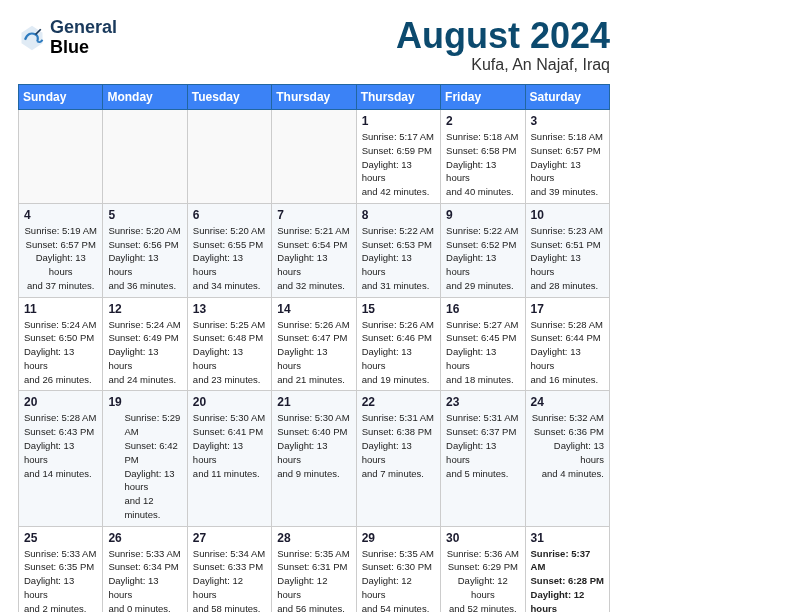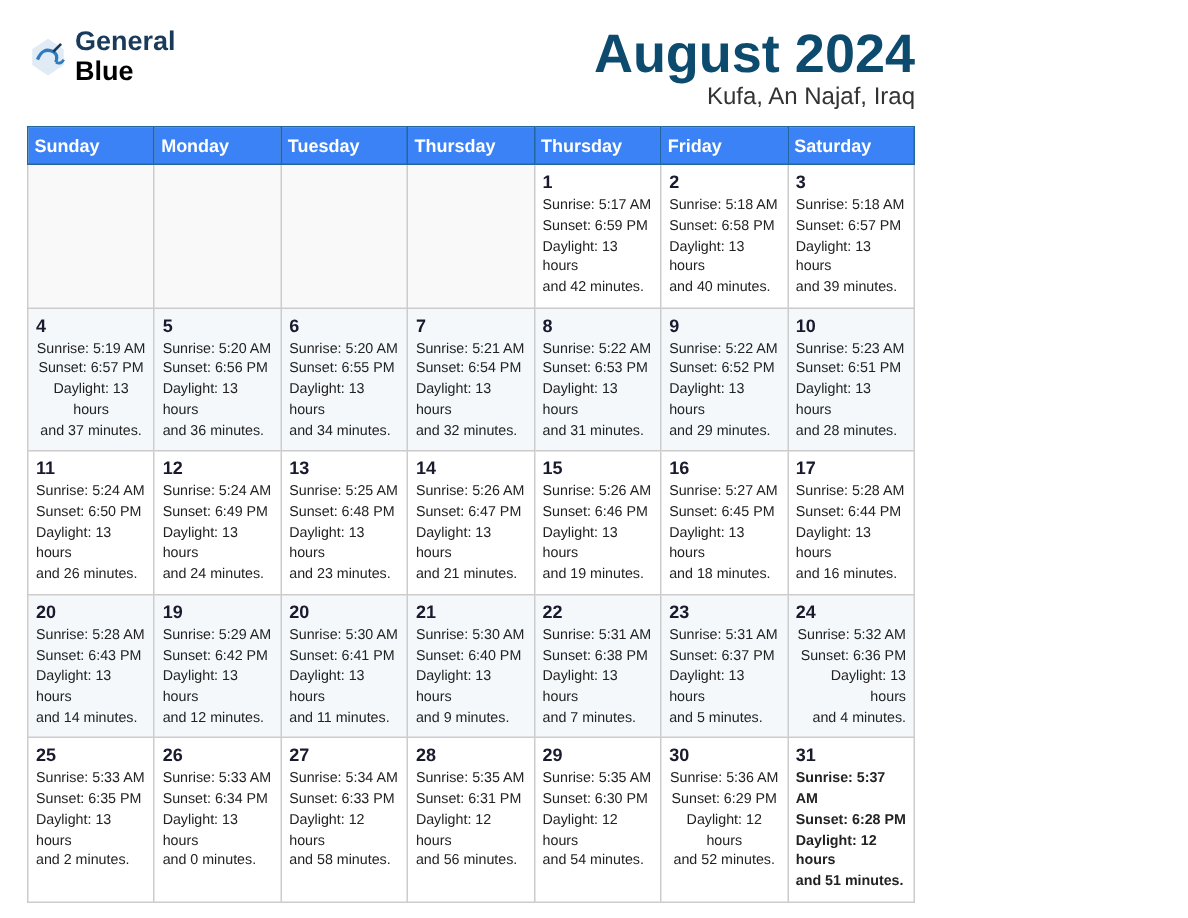--- a/index.html
+++ b/index.html
@@ -266,21 +266,21 @@
         <tr>
           <td>
             <div class="day-number">20</div>
             <div class="day-info" style="white-space: pre-line;">Sunrise: 5:28 AM
 Sunset: 6:43 PM
 Daylight: 13 hours
 and 14 minutes.</div>
           </td>
           <td>
             <div class="day-number">19</div>
-            <div class="day-info" style="white-space: pre-line;">Sunrise: 5:29 AM
+            <div class="day-info" style="white-space: pre-line; margin-left: 16px;">Sunrise: 5:29 AM
 Sunset: 6:42 PM
 Daylight: 13 hours
 and 12 minutes.</div>
           </td>
           <td>
             <div class="day-number">20</div>
             <div class="day-info" style="white-space: pre-line;">Sunrise: 5:30 AM
 Sunset: 6:41 PM
 Daylight: 13 hours
 and 11 minutes.</div>

